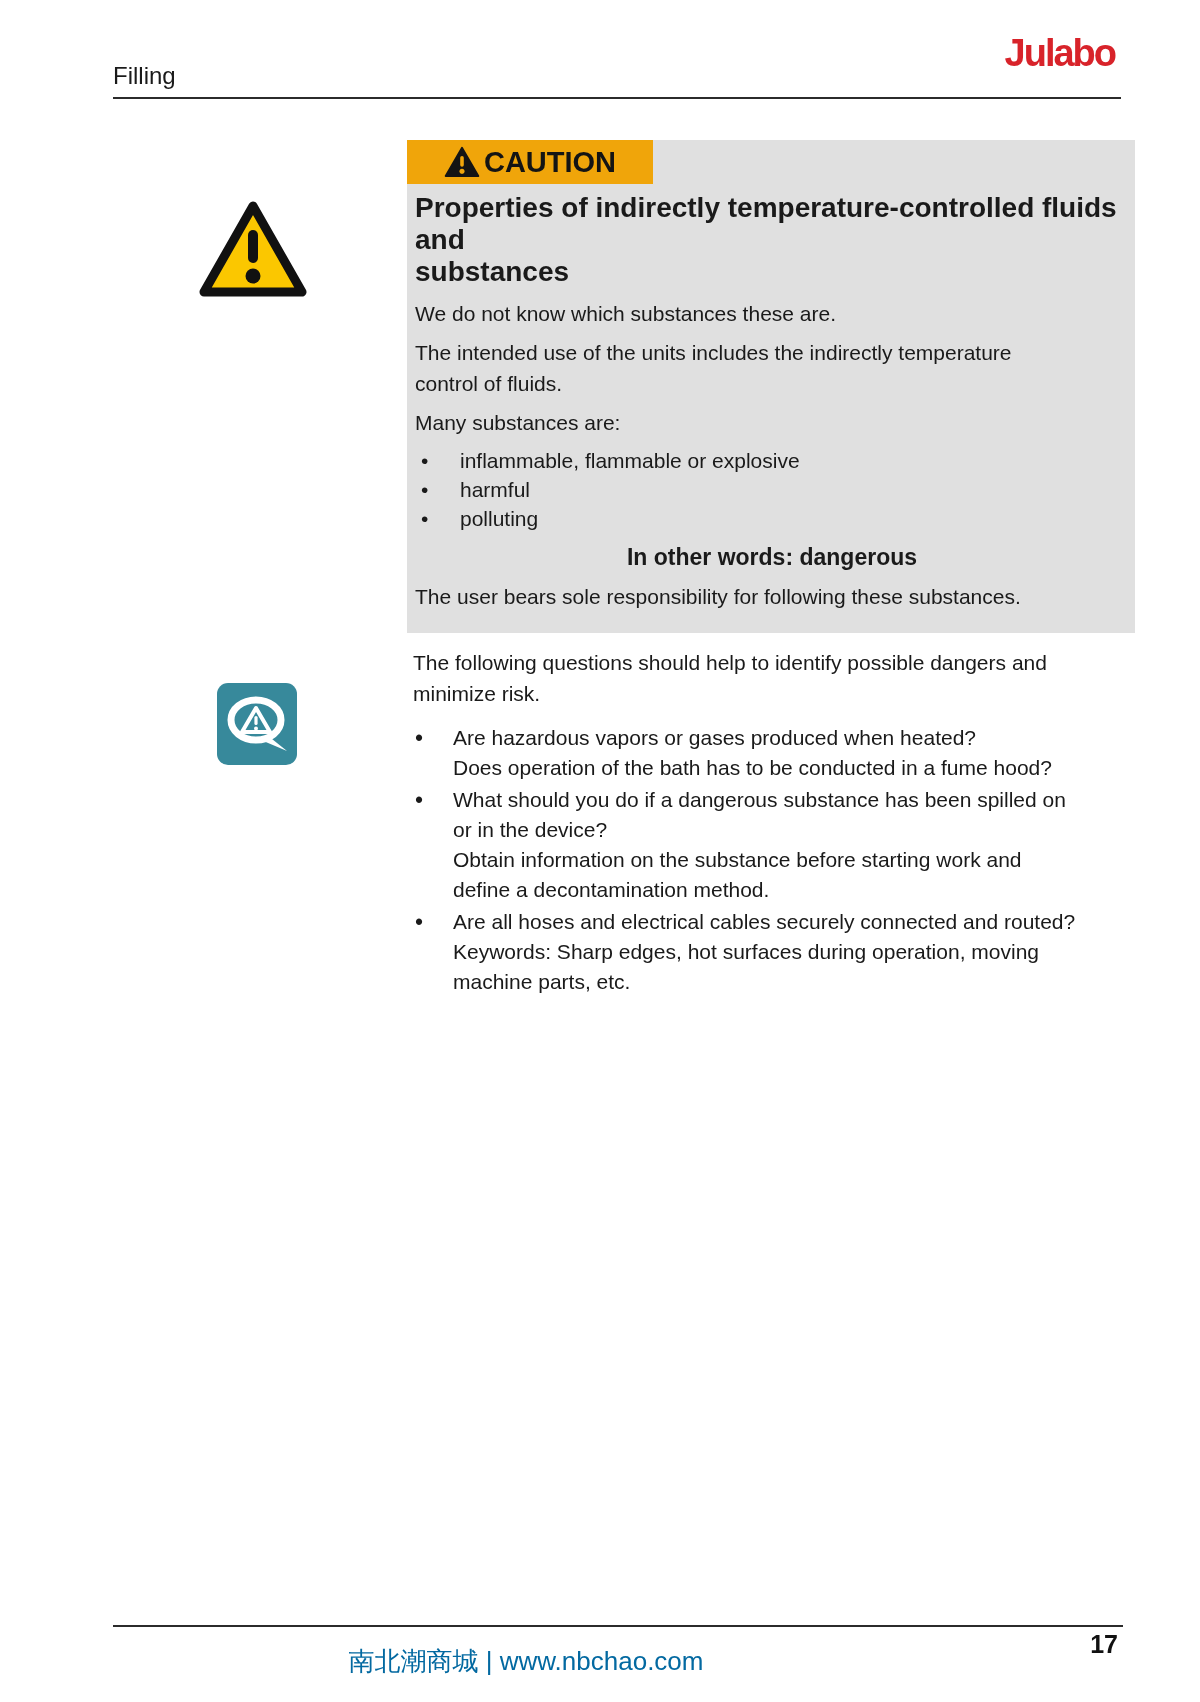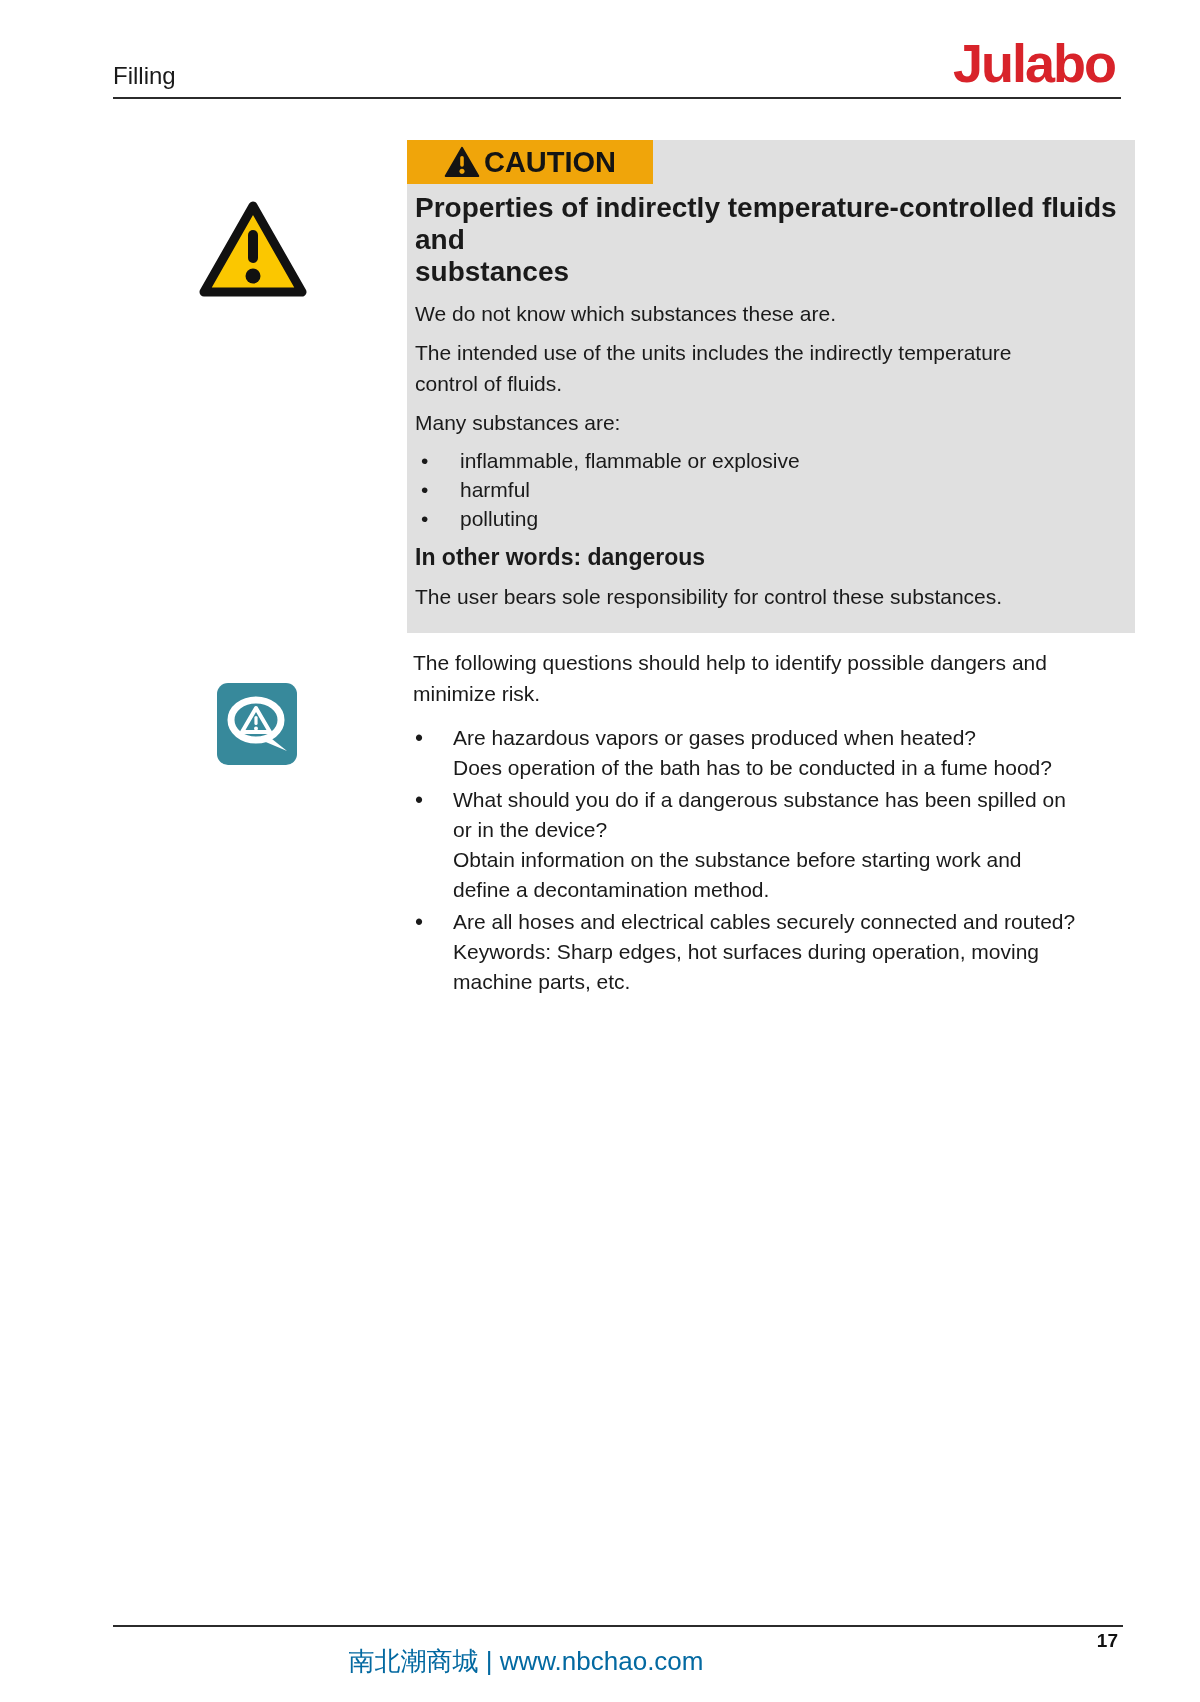--- a/index.html
+++ b/index.html
@@ -12,21 +12,21 @@
   }
   .pre { white-space:pre-line; }
 
   
   .section-title {
     position:absolute; left:113px; top:62px;
     font-size:24px; color:#1a1a1a;
   }
   .logo {
     position:absolute; right:85px; top:32px;
-    font-size:54px; font-weight:800; letter-spacing:-2px;
+    font-size:38px; font-weight:800; letter-spacing:-2px;
     color:#d8232a; font-stretch:condensed;
   }
   .header-rule {
     position:absolute; left:113px; top:97px; width:1008px; height:2px;
     background:#2b2b2b;
   }
 
   
   .warn-tri { position:absolute; left:196px; top:198px; width:114px; height:102px; }
   .note-icon { position:absolute; left:217px; top:683px; width:80px; height:82px; }
@@ -41,21 +41,21 @@
     background:#f0a50a; display:flex; align-items:center; justify-content:center;
     gap:4px;
   }
   .caution-band svg { width:36px; height:32px; }
   .caution-band .label {
     font-size:29px; font-weight:800; color:#141414; letter-spacing:0px;
   }
   .caution-content { position:absolute; left:8px; top:52px; width:714px; }
   .c-heading { font-size:28px; font-weight:800; line-height:32px; margin-bottom:10px; }
   .c-para { font-size:21px; line-height:31px; margin-bottom:8px; }
-  .c-sub { font-size:23px; font-weight:800; line-height:32px; margin:4px 0 8px 0; }
+  .c-sub { font-size:23px; font-weight:800; line-height:32px; margin:4px 0 8px 0;text-align:center; }
   .c-bullets { margin-bottom:8px; }
   .c-bullet-row { display:flex; font-size:21px; line-height:29px; }
   .c-bullet-row .dot { width:45px; flex:0 0 45px; padding-left:6px; }
 
   
   .note-section { position:absolute; left:407px; top:647px; width:706px; }
   .note-intro { font-size:21px; line-height:31px; margin-bottom:14px; padding-left:6px; }
   .n-bullet-row { display:flex; font-size:21px; line-height:30px; margin-bottom:2px; }
   .n-bullet-row .dot { width:46px; flex:0 0 46px; padding-left:8px; font-size:23px; }
 
@@ -63,21 +63,21 @@
   .footer-rule {
     position:absolute; left:113px; top:1625px; width:1010px; height:2px;
     background:#2b2b2b;
   }
   .footer-site {
     position:absolute; left:0; top:1644px; width:1052px; text-align:center;
     font-size:26px; color:#0369a1;
   }
   .page-number {
     position:absolute; right:82px; top:1630px;
-    font-size:19px; font-weight:700; color:#111;
+    font-size:25px; font-weight:700; color:#111;
   }
 </style>
 </head>
 <body>
 
 <div class="page">
 
   <div class="section-title">Filling</div>
   <div class="logo">Julabo</div>
   <div class="header-rule"></div>
@@ -117,21 +117,21 @@
           <span class="dot">•</span>
           <span>harmful</span>
         </div>
         <div class="c-bullet-row">
           <span class="dot">•</span>
           <span>polluting</span>
         </div>
       </div>
 
       <div class="c-sub">In other words: dangerous</div>
-      <div class="c-para">The user bears sole responsibility for control these substances.</div>
+      <div class="c-para">The user bears sole responsibility for following these substances.</div>
     </div>
   </div>
 
   <div class="note-icon">
     <svg viewBox="0 0 80 82" width="80" height="82">
       <rect x="0" y="0" width="80" height="82" rx="11" fill="#37899b"></rect>
       <ellipse cx="39" cy="37" rx="25" ry="20" fill="none" stroke="#ffffff" stroke-width="7"></ellipse>
       <polygon points="50,52 70,68 44,57" fill="#ffffff"></polygon>
       <path d="M39 25 L53 49 L25 49 Z" fill="#37899b" stroke="#ffffff" stroke-width="4" stroke-linejoin="round"></path>
       <rect x="37.4" y="33" width="3.2" height="9" rx="1.6" fill="#ffffff"></rect>

